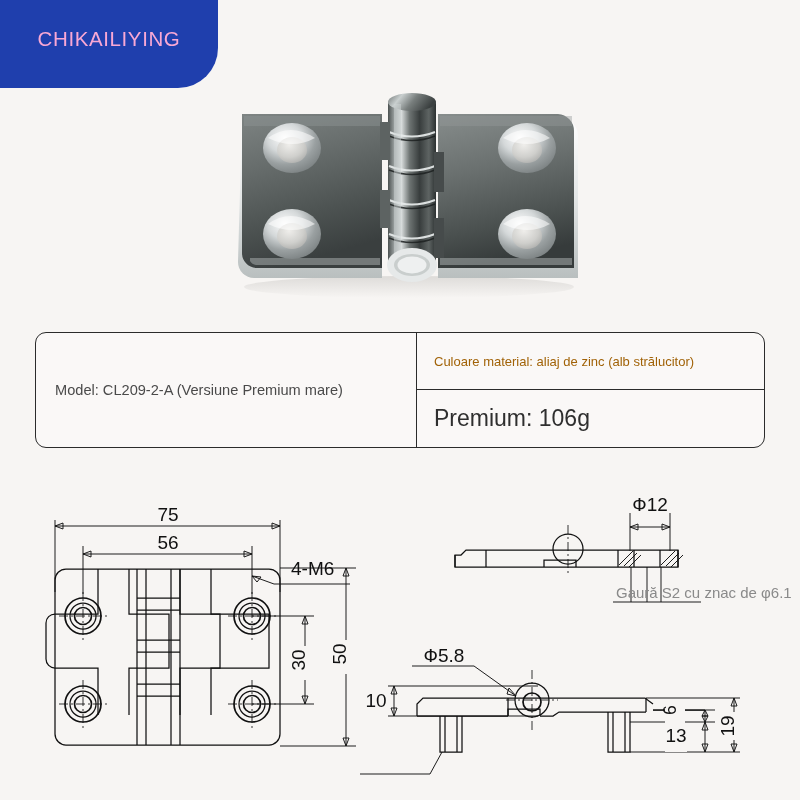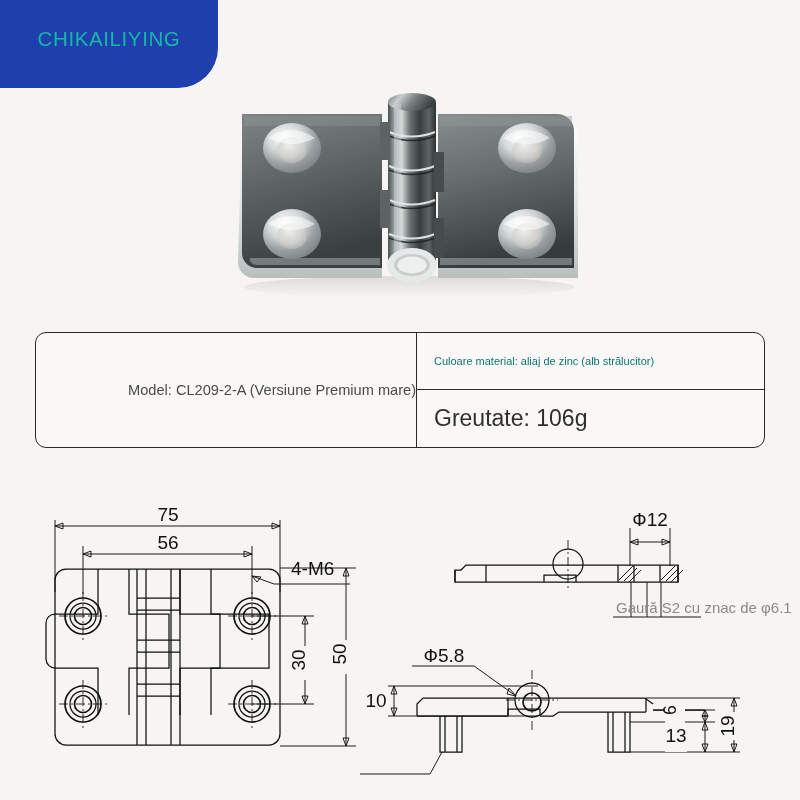--- a/index.html
+++ b/index.html
@@ -39,57 +39,56 @@
     border-radius:11px;
     background:#faf8f7;
     box-sizing:border-box;
     display:flex;
   }
   .spec-left{
     width:381px;box-sizing:border-box;
     border-right:1.3px solid #2b2b2b;
     display:flex;align-items:center;
     padding-left:19px;
-    justify-content:flex-end;
   }
   .spec-left span{font-size:14.6px;color:#4a4a4a;}
   .spec-right{flex:1;display:flex;flex-direction:column;}
   .spec-r-top{
     height:50%;box-sizing:border-box;
     border-bottom:1.3px solid #2b2b2b;
     display:flex;align-items:center;padding-left:17px;
   }
-  .spec-r-top span{font-size:11px;color:#0f766e;}
+  .spec-r-top span{font-size:13px;color:#a16207;}
   .spec-r-bot{
     height:50%;display:flex;align-items:center;padding-left:17px;
   }
   .spec-r-bot span{font-size:23px;color:#2f2f2f;}
 
   
   .draw{position:absolute;}
   .draw svg{display:block;}
   #draw-left{left:28px;top:498px;}
-  #draw-tr{left:398px;top:500px;}
+  #draw-tr{left:398px;top:485px;}
   #draw-br{left:360px;top:640px;}
 
   .dim-t{font-family:"Liberation Sans",sans-serif;font-size:19px;fill:#111;}
   .dim-s{font-family:"Liberation Sans",sans-serif;font-size:17.5px;fill:#111;}
   .note-t{font-family:"Liberation Sans",sans-serif;font-size:15px;fill:#8a8a8a;}
   .ln{stroke:#111;stroke-width:1.25;fill:none;}
   .ln-th{stroke:#111;stroke-width:1.7;fill:none;}
   .ln-d{stroke:#111;stroke-width:.95;fill:none;}
   .ctr{stroke:#111;stroke-width:.85;fill:none;stroke-dasharray:9 3 2 3;}
 </style>
 </head>
 <body style="background: rgb(247, 245, 243);">
 
 <div id="page">
 
   <div class="banner" style="background: rgb(31, 63, 173);">
-    <span class="banner-text" style="color: #14b8a6;">CHIKAILIYING</span>
+    <span class="banner-text" style="color: #f9a8d4;">CHIKAILIYING</span>
   </div>
 
   <div class="photo">
     <svg viewBox="0 0 362 222" xmlns="http://www.w3.org/2000/svg">
       <defs>
         <linearGradient id="plateL" x1="0" y1="0" x2="0.25" y2="1">
           <stop offset="0" stop-color="#7e8483"></stop>
           <stop offset="0.35" stop-color="#676d6c"></stop>
           <stop offset="0.72" stop-color="#4d5352"></stop>
           <stop offset="1" stop-color="#3a3f3f"></stop>
@@ -207,21 +206,21 @@
 
   <div class="specbox">
     <div class="spec-left">
       <span>Model: CL209-2-A (Versiune Premium mare)</span>
     </div>
     <div class="spec-right">
       <div class="spec-r-top">
         <span>Culoare material: aliaj de zinc (alb strălucitor)</span>
       </div>
       <div class="spec-r-bot">
-        <span>Greutate: 106g</span>
+        <span>Premium: 106g</span>
       </div>
     </div>
   </div>
 
   <div class="draw" id="draw-left">
     <svg width="360" height="290" viewBox="0 0 360 290" xmlns="http://www.w3.org/2000/svg">
 
       <g class="ln-d">
         <path d="M27 22 v72"></path>
         <path d="M252 22 v72"></path>

